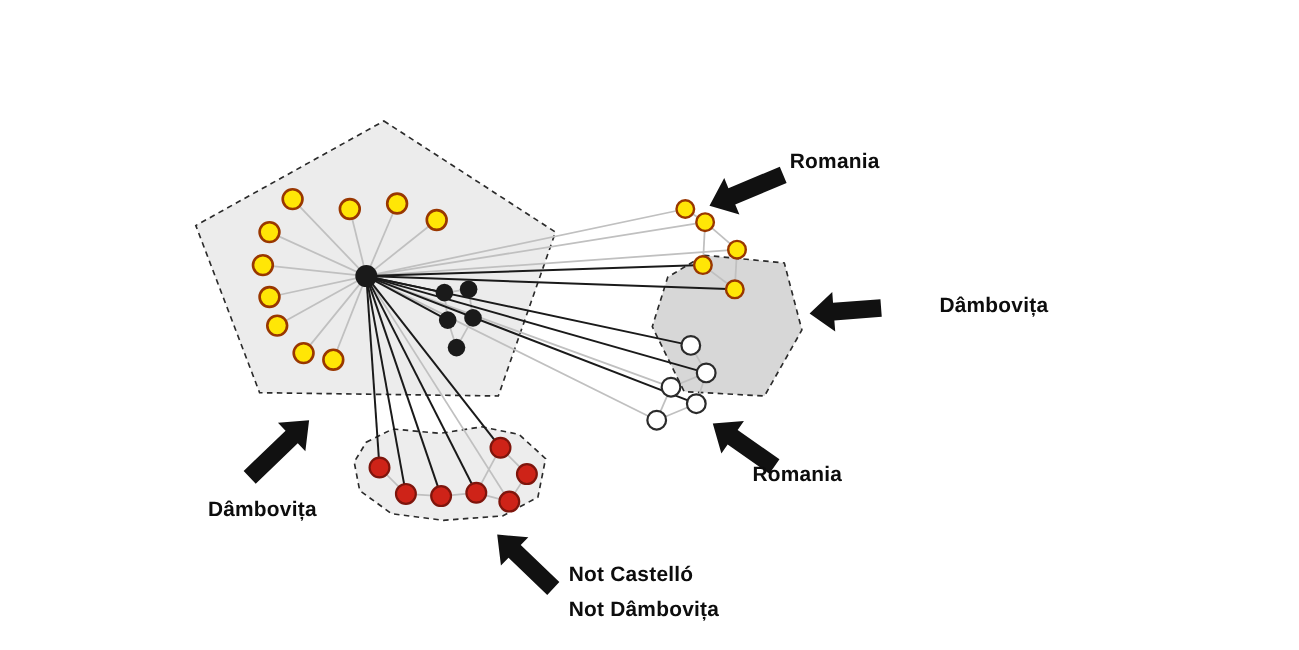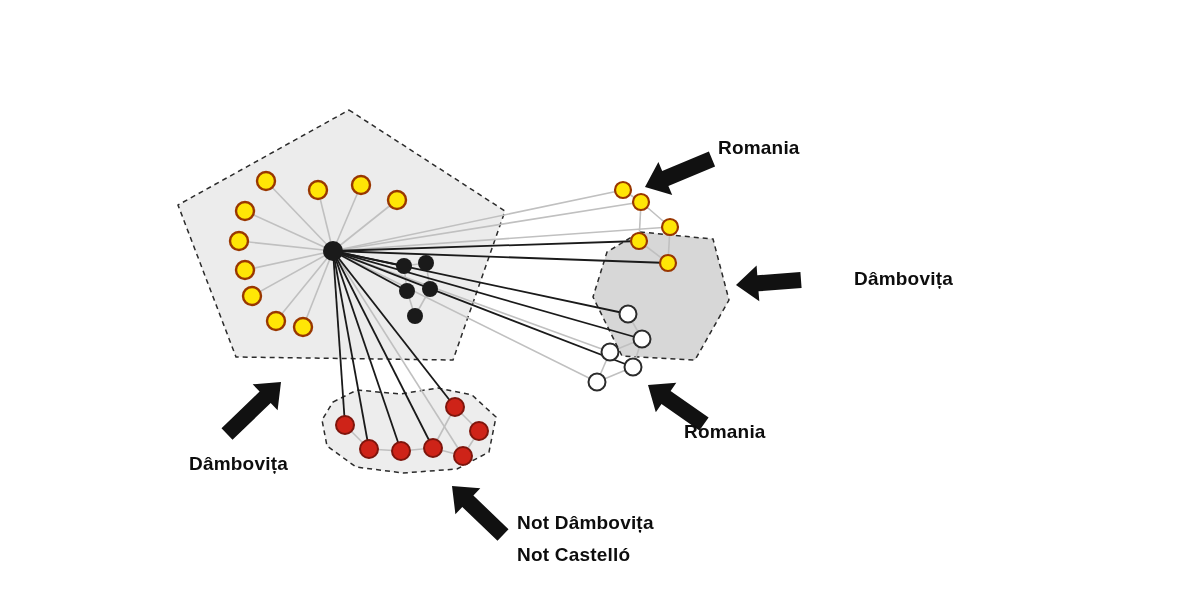--- a/index.html
+++ b/index.html
@@ -121,16 +121,16 @@
 
   <div class="lbl" style="left:718px;top:137px;">Romania</div>
 
   <div class="lbl" style="left:854px;top:268px;">Dâmbovița</div>
 
   <div class="lbl" style="left:684px;top:421px;">Romania</div>
 
   <div class="lbl" style="left:189px;top:453px;">Dâmbovița</div>
 
   <div class="lbl" style="left:517px;top:507px;">
+    <div class="line">Not Castelló</div>
     <div class="line">Not Dâmbovița</div>
-    <div class="line">Not Castelló</div>
   </div>
 </div>
 
 </body></html>

